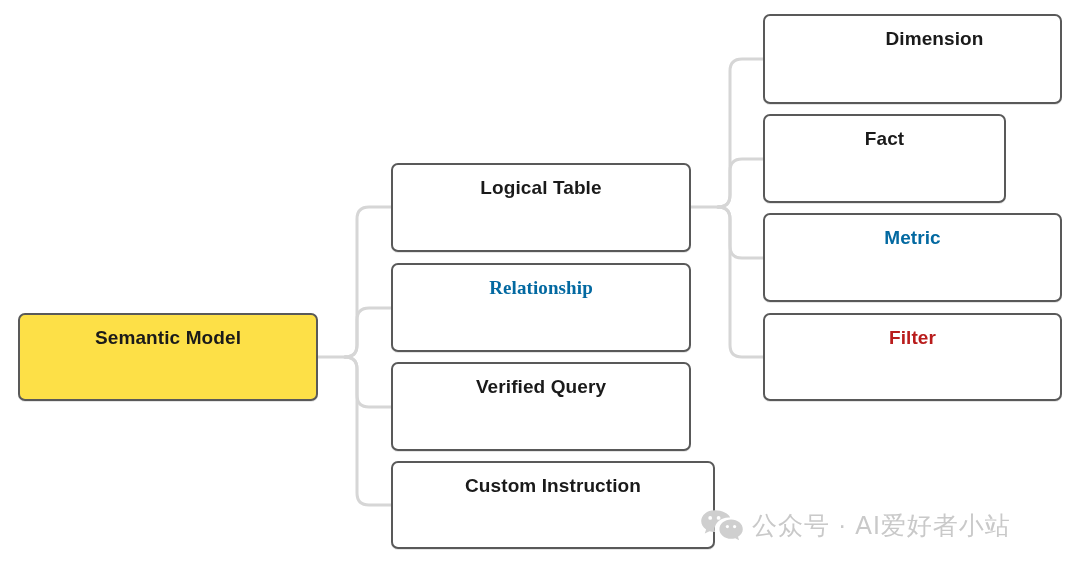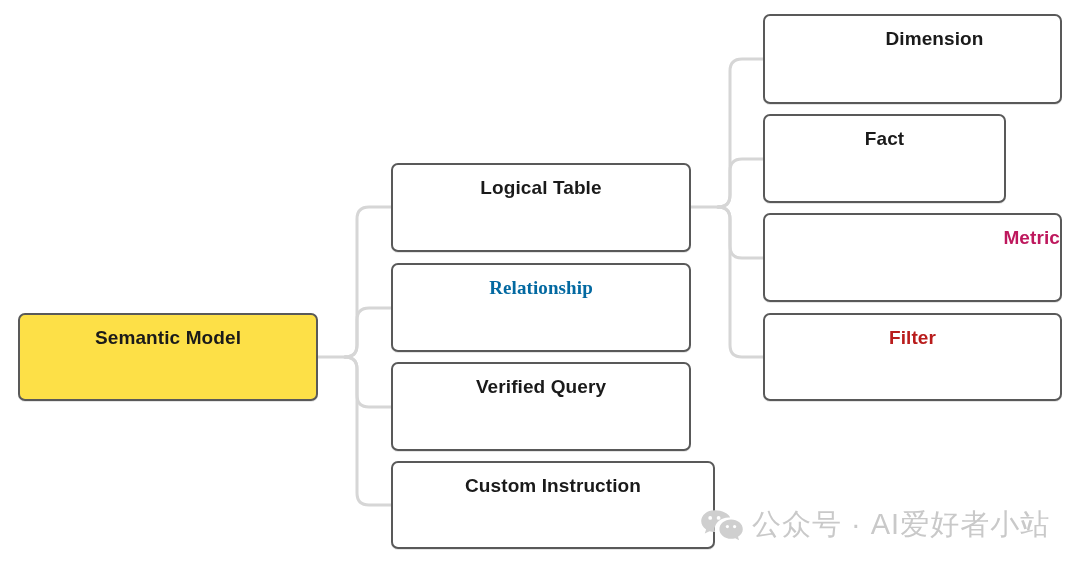--- a/index.html
+++ b/index.html
@@ -52,21 +52,21 @@
   .node.root .node-label { top: 12px; }
 
   #watermark {
     position: absolute;
     left: 700px;
     top: 503px;
     display: flex;
     align-items: center;
     height: 44px;
     color: #c9c9c9;
-    font-size: 29px;
+    font-size: 25px;
     font-family: "Liberation Sans", sans-serif;
     white-space: nowrap;
     user-select: none;
   }
   #watermark .wm-icon {
     display: inline-block;
     width: 44px;
     height: 34px;
     margin-right: 8px;
     flex: none;
@@ -122,21 +122,21 @@
     <span class="node-label" style="color: rgb(26, 26, 26);">Custom Instruction</span>
   </div>
 
   <div class="node" style="left: 763px; top: 14px; width: 299px; height: 90px; border-color: rgb(89, 89, 89); background: rgb(255, 255, 255);">
     <span class="node-label" style="color: rgb(26, 26, 26); margin-left: 44px;">Dimension</span>
   </div>
   <div class="node" style="left: 763px; top: 114px; width: 243px; height: 89px; border-color: rgb(89, 89, 89); background: rgb(255, 255, 255);">
     <span class="node-label" style="color: rgb(26, 26, 26);">Fact</span>
   </div>
   <div class="node" style="left: 763px; top: 213px; width: 299px; height: 89px; border-color: rgb(89, 89, 89); background: rgb(255, 255, 255);">
-    <span class="node-label" style="color: #be185d; text-align: right;">Metric</span>
+    <span class="node-label" style="color: #0369a1;">Metric</span>
   </div>
   <div class="node" style="left: 763px; top: 313px; width: 299px; height: 88px; border-color: rgb(89, 89, 89); background: rgb(255, 255, 255);">
     <span class="node-label" style="color: #b91c1c;">Filter</span>
   </div>
 
   <div id="watermark" style="color: rgb(201, 201, 201);">
     <span class="wm-icon">
       <svg viewBox="0 0 44 34" width="44" height="34" aria-hidden="true">
         <g fill="#cfcfcf">
           <path d="M14.5 2.2C7.1 2.2 1.2 7.1 1.2 13.1c0 3.4 1.9 6.4 4.9 8.4l-1.3 4.1 4.7-2.4c1.6.5 3.3.8 5 .8h.6c-.3-.9-.4-1.9-.4-2.9 0-6.5 6.2-11.7 13.9-11.7.5 0 1 0 1.5.1C28.8 5.6 22.3 2.2 14.5 2.2z"></path>

